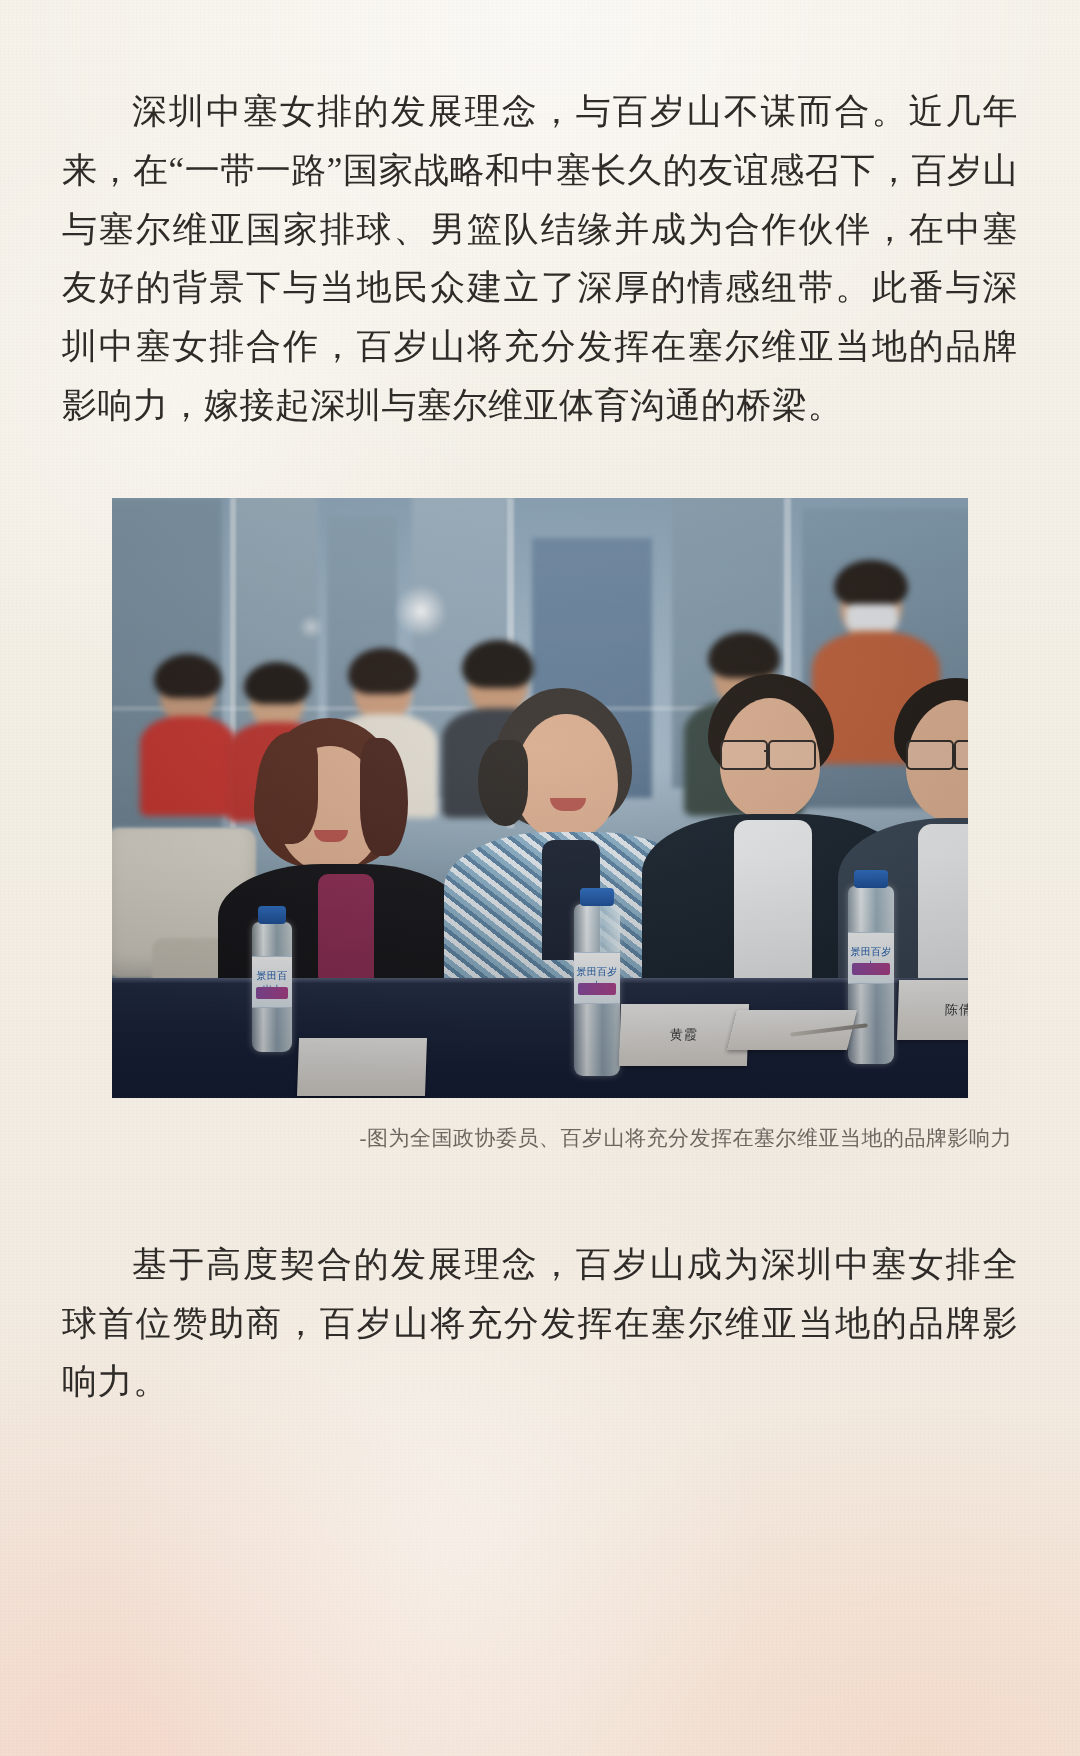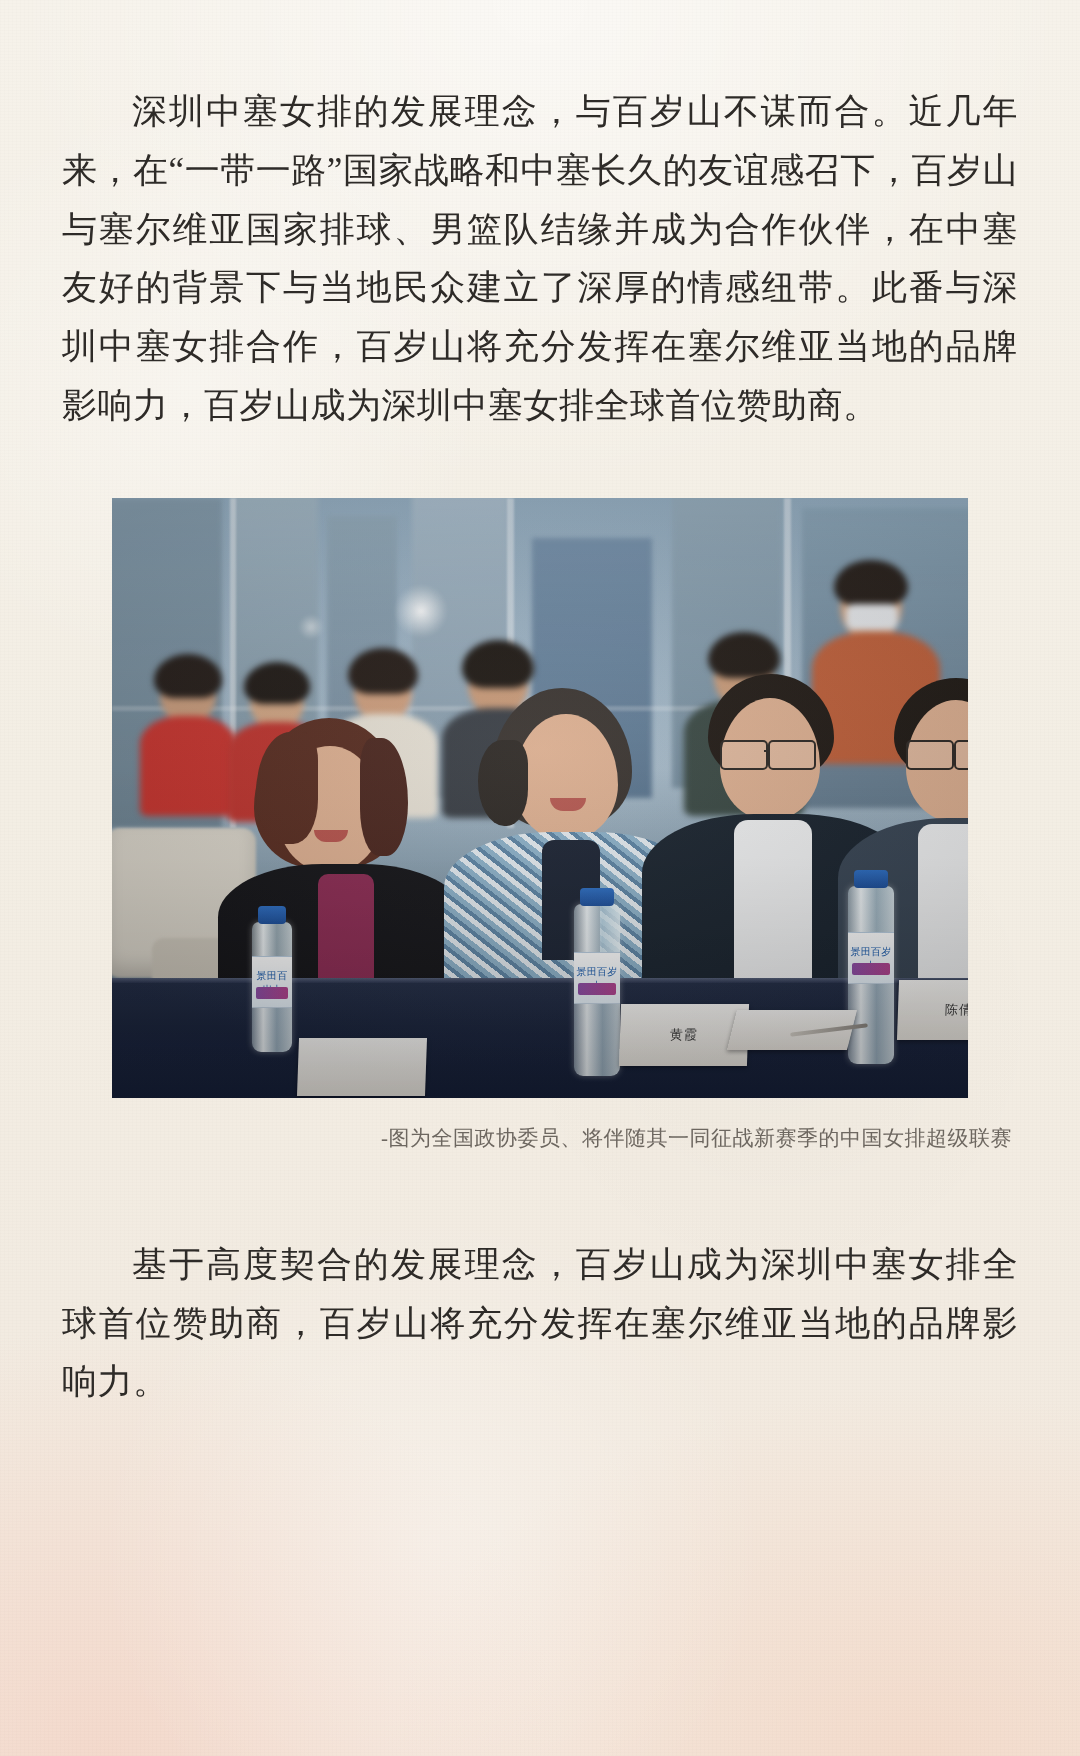--- a/index.html
+++ b/index.html
@@ -231,21 +231,21 @@
 </style>
 </head>
 <body>
 
 <div class="paper-tint-a"></div>
 <div class="paper-tint-b"></div>
 <div class="paper-tint-c"></div>
 
 <div class="page">
 
-  <p class="para para-top">深圳中塞女排的发展理念，与百岁山不谋而合。近几年来，在“一带一路”国家战略和中塞长久的友谊感召下，百岁山与塞尔维亚国家排球、男篮队结缘并成为合作伙伴，在中塞友好的背景下与当地民众建立了深厚的情感纽带。此番与深圳中塞女排合作，百岁山将充分发挥在塞尔维亚当地的品牌影响力，百岁山成为深圳中塞女排全球首位赞助商。</p>
+  <p class="para para-top">深圳中塞女排的发展理念，与百岁山不谋而合。近几年来，在“一带一路”国家战略和中塞长久的友谊感召下，百岁山与塞尔维亚国家排球、男篮队结缘并成为合作伙伴，在中塞友好的背景下与当地民众建立了深厚的情感纽带。此番与深圳中塞女排合作，百岁山将充分发挥在塞尔维亚当地的品牌影响力，嫁接起深圳与塞尔维亚体育沟通的桥梁。</p>
 
   <figure class="figure" style="margin:62px 0 0 0;">
 
     <div class="photo">
 
       <div class="ph-sky"></div>
 
       <div class="ph-bldg" style="left:-10px; top:0; width:120px; height:330px; background:linear-gradient(180deg,#7f97a8,#6d8392);"></div>
       <div class="ph-bldg" style="left:120px; top:-10px; width:86px; height:300px; background:linear-gradient(180deg,#9fb4c2,#7d93a2);"></div>
       <div class="ph-bldg" style="left:215px; top:18px; width:70px; height:280px; background:linear-gradient(180deg,#8ea6b6,#72879a);"></div>
@@ -368,18 +368,18 @@
         <span>陈倩雯</span>
       </div>
       <div class="namecard" style="left:186px; top:540px; width:128px; height:58px;"></div>
       <div class="namecard" style="left:620px; top:512px; width:120px; height:40px; transform:skewX(-14deg);"></div>
 
       <div class="pen" style="left:678px; top:530px; width:78px;"></div>
 
       <div class="ph-shade"></div>
     </div>
 
-    <figcaption class="caption">-图为全国政协委员、将伴随其一同征战新赛季的中国女排超级联赛</figcaption>
+    <figcaption class="caption">-图为全国政协委员、百岁山将充分发挥在塞尔维亚当地的品牌影响力</figcaption>
   </figure>
 
   <p class="para para-bottom">基于高度契合的发展理念，百岁山成为深圳中塞女排全球首位赞助商，百岁山将充分发挥在塞尔维亚当地的品牌影响力。</p>
 
 </div>
 
 </body></html>

